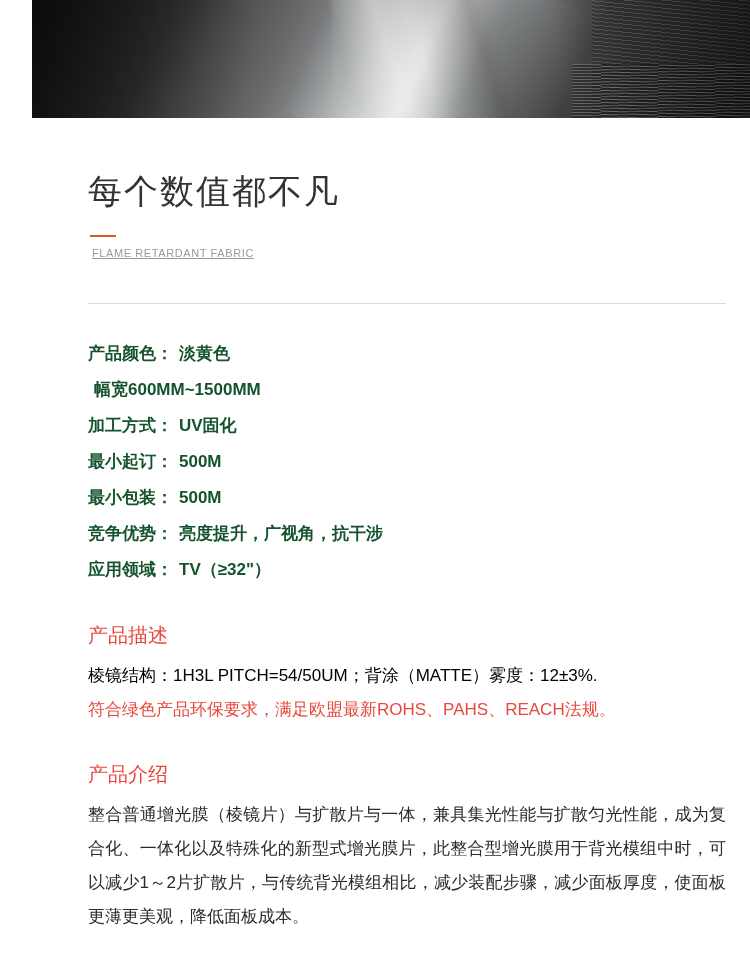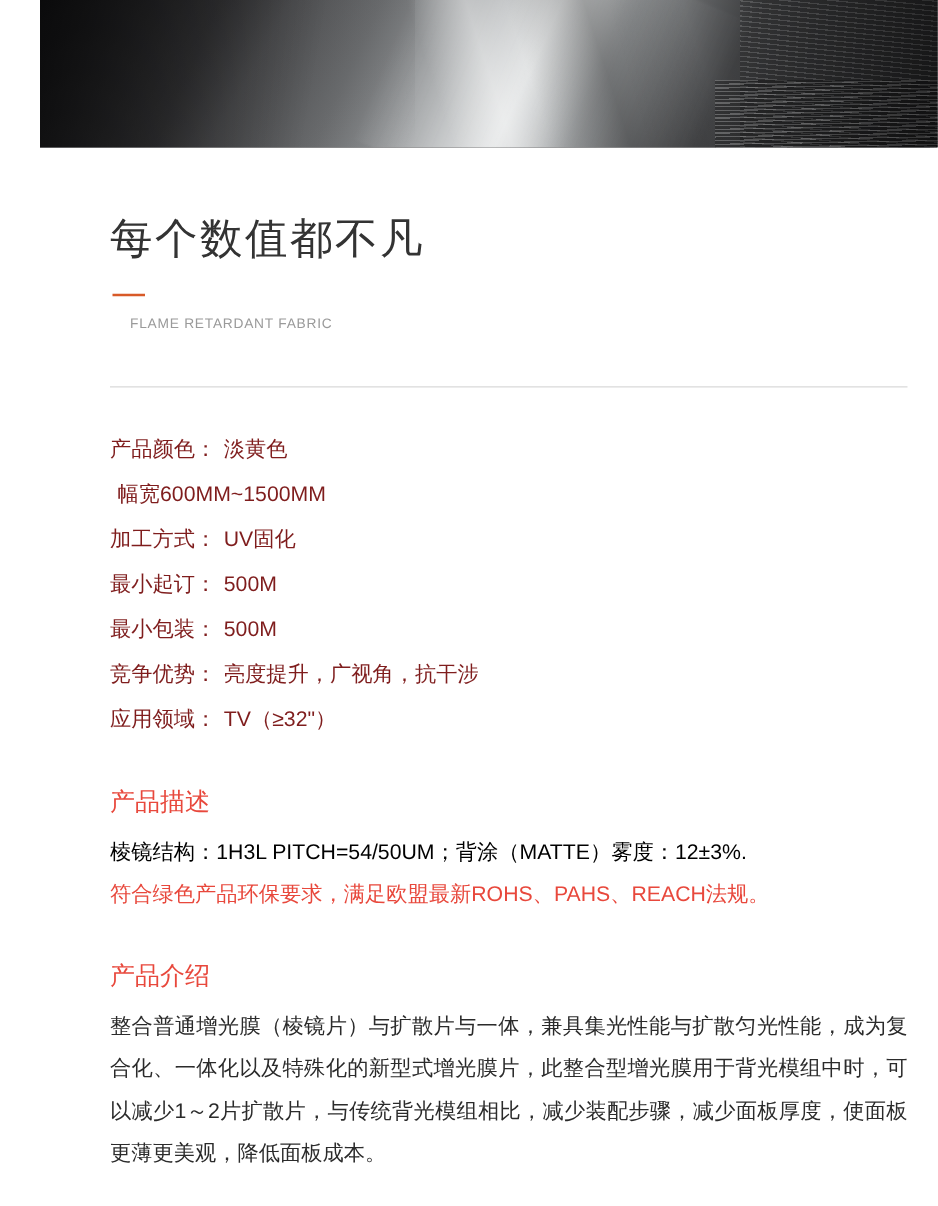--- a/index.html
+++ b/index.html
@@ -109,40 +109,42 @@
   .title-rule {
     width: 26px;
     height: 2px;
     background: #d85a28;
     margin: 22px 0 10px 2px;
   }
   .subtitle-en {
     font-size: 11px;
     letter-spacing: 0.6px;
     color: #9a9a9a;
-    margin: 16px;
+    margin: 4px;
+    text-decoration: underline;
   }
 
   .divider {
     height: 1px;
     background: #d9d9d9;
     margin: 44px 0 32px 0;
   }
 
   .spec-list {
     margin: 0;
     padding: 0;
     list-style: none;
   }
   .spec-row {
     display: flex;
     align-items: flex-start;
     font-size: 17px;
     line-height: 36px;
-    color: #7f1d1d;
+    color: #14532d;
+    font-weight: bold;
   }
   .spec-label {
     white-space: nowrap;
   }
   .spec-value {
     white-space: nowrap;
     margin-left: 6px;
   }
 
   .section {

